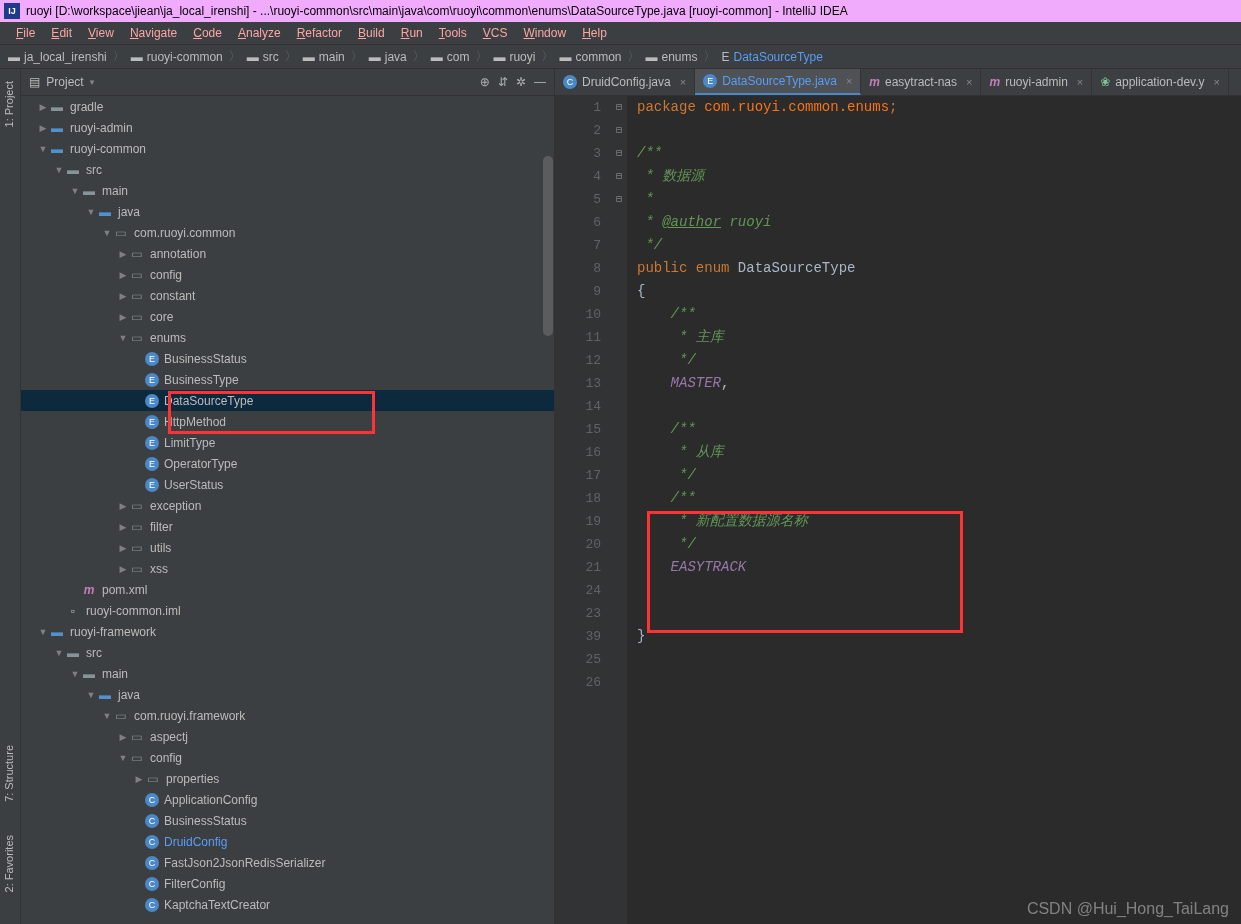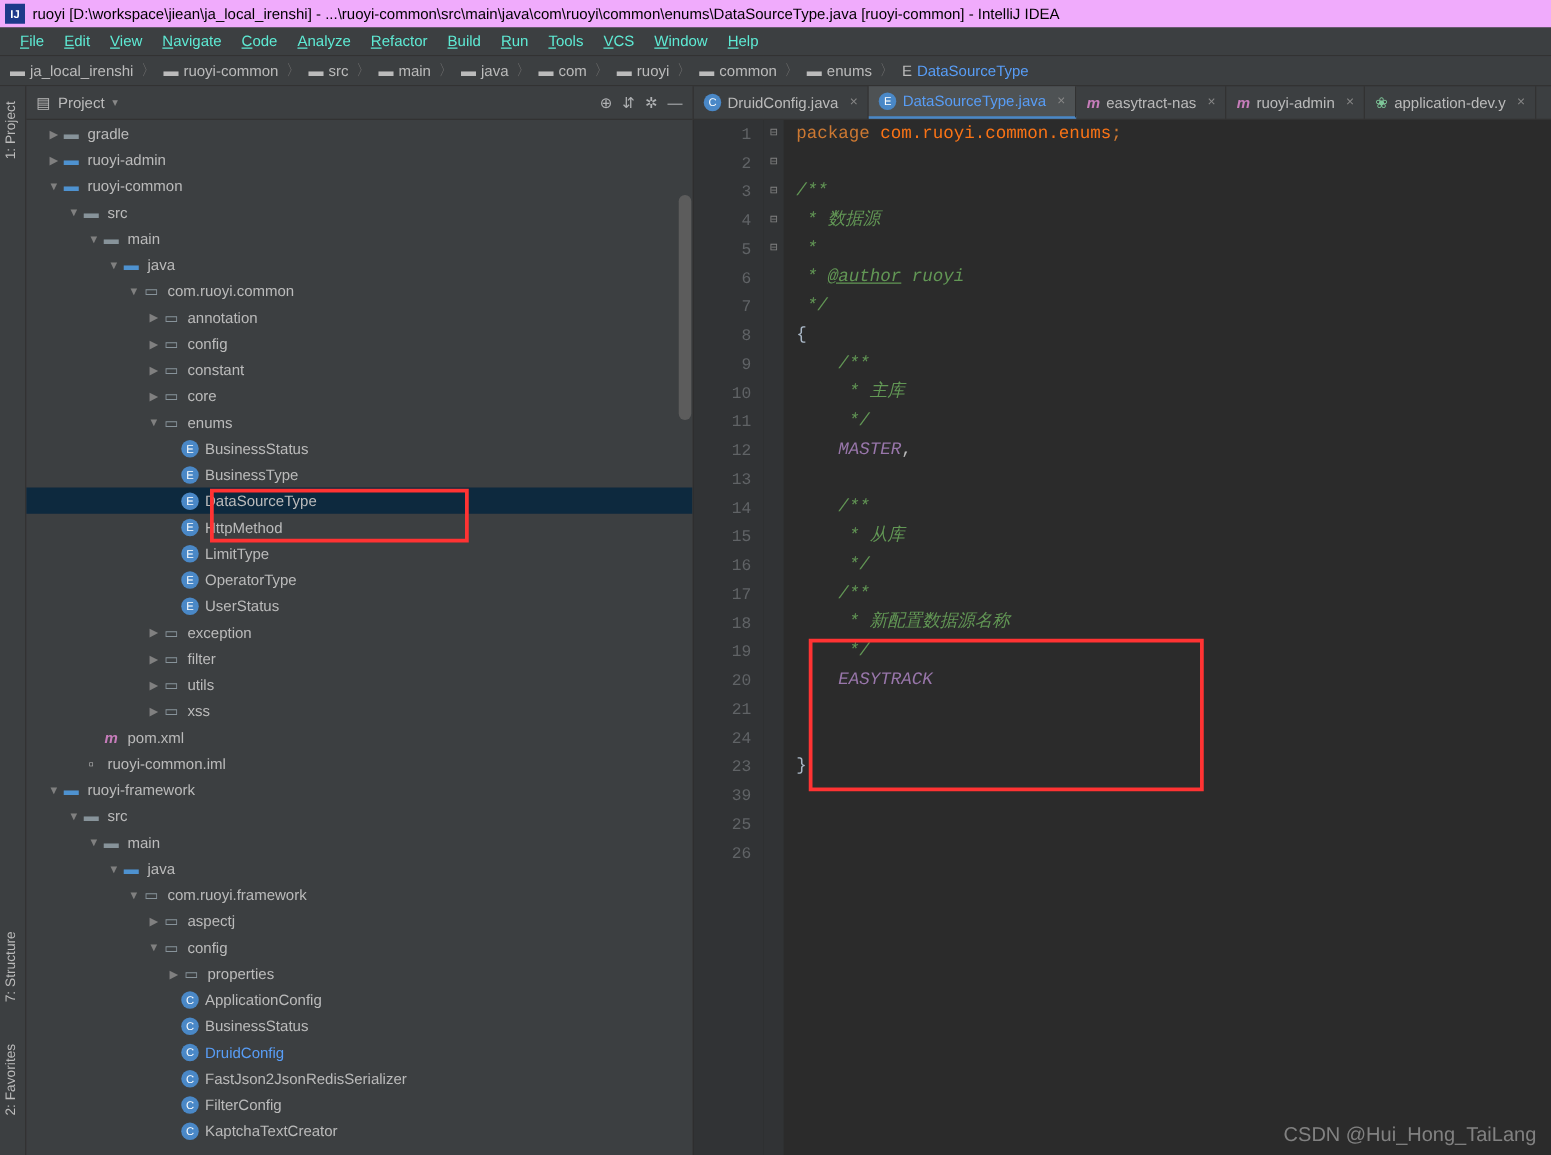--- a/index.html
+++ b/index.html
@@ -38,21 +38,21 @@
 .menubar {
   background: #3c3f41;
   height: 23px;
   display: flex;
   align-items: center;
   padding-left: 8px;
   border-bottom: 1px solid #323232;
 }
 .menubar .item {
   padding: 0 8px;
-  color: #5eead4;
+  color: #fca5a5;
   font-size: 12px;
   cursor: pointer;
 }
 .menubar .item .u { text-decoration: underline; }
 .breadcrumb {
   background: #3c3f41;
   height: 24px;
   display: flex;
   align-items: center;
   padding-left: 8px;
@@ -654,20 +654,21 @@
           <div></div>
         </div>
       <div class="code" id="code">
         <div class="line"><span class="kw">package</span> <span class="pkgpath">com.ruoyi.common.enums</span><span class="semicolon">;</span></div>
           <div class="line"></div>
           <div class="line"><span class="comment">/**</span></div>
           <div class="line"><span class="comment"> * 数据源</span></div>
           <div class="line"><span class="comment"> *</span></div>
           <div class="line"><span class="comment"> * <span class="doctag">@author</span> ruoyi</span></div>
           <div class="line"><span class="comment"> */</span></div>
+          <div class="line"><span class="kw">public</span> <span class="kw">enum</span> <span class="enum-name">DataSourceType</span></div>
           <div class="line"><span class="enum-name">{</span></div>
           <div class="line">    <span class="comment">/**</span></div>
           <div class="line">    <span class="comment"> * 主库</span></div>
           <div class="line">    <span class="comment"> */</span></div>
           <div class="line">    <span class="const">MASTER</span>,</div>
           <div class="line"></div>
           <div class="line">    <span class="comment">/**</span></div>
           <div class="line">    <span class="comment"> * 从库</span></div>
           <div class="line">    <span class="comment"> */</span></div>
           <div class="line">    <span class="comment">/**</span></div>

